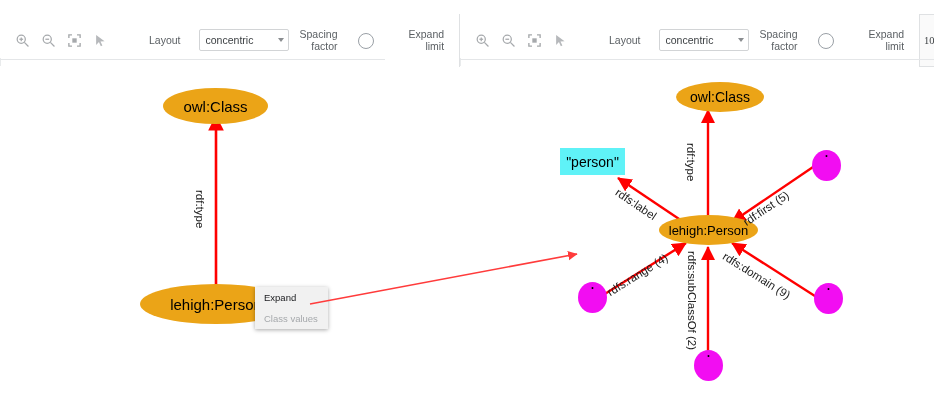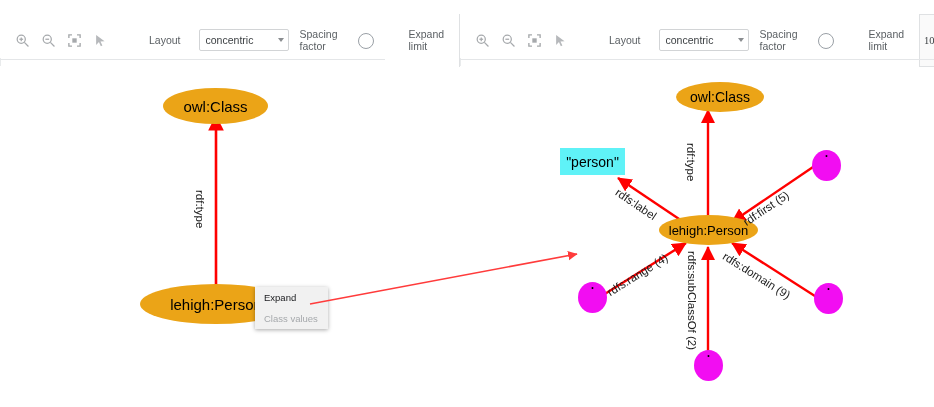--- a/index.html
+++ b/index.html
@@ -13,21 +13,21 @@
 
   
   .toolbar{position:absolute;left:0;top:22px;height:36px;width:100%;
            display:flex;align-items:center;background:#fff;gap:11px;}
   .tb-icons{display:flex;align-items:center;gap:9px;padding-left:14px;}
   .tb-icon{width:17px;height:17px;display:flex;align-items:center;
            justify-content:center;cursor:pointer;opacity:.62;}
   .tb-icon svg{display:block;}
   .tb-sep{width:1px;height:20px;background:#dcdcdc;margin:0 9px;}
   .tb-label{font-size:10.5px;color:#5a5f63;white-space:nowrap;}
-  .tb-label.two{line-height:12px;text-align:left;}
+  .tb-label.two{line-height:12px;text-align:right;}
 
   .select{margin-left:7px;border:1px solid #d2d4d6;border-radius:2px;
           height:20px;min-width:78px;display:flex;align-items:center;
           justify-content:space-between;padding:0 4px 0 6px;background:#fff;
           font-size:10.5px;color:#3c4043;cursor:pointer;}
   .caret{width:0;height:0;border-left:3.5px solid transparent;
          border-right:3.5px solid transparent;border-top:4px solid #8a8d90;
          margin-left:6px;}
 
   .slider{margin:0 10px;width:92px;height:16px;position:relative;cursor:pointer;}

